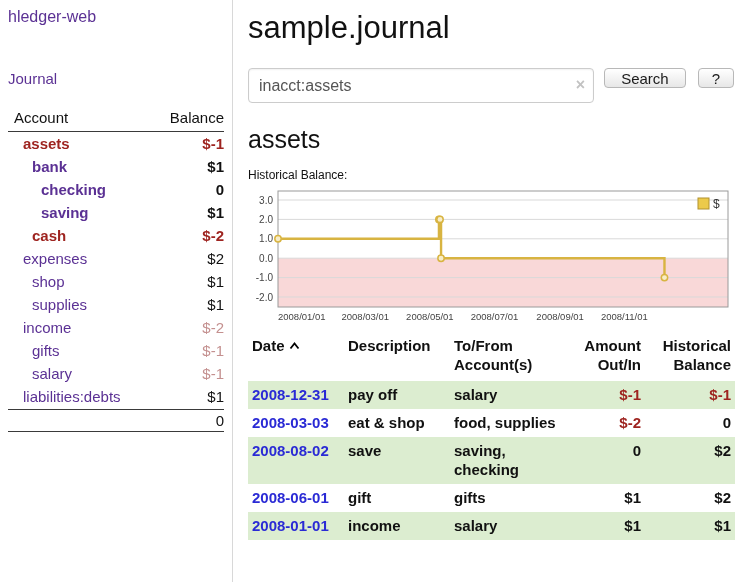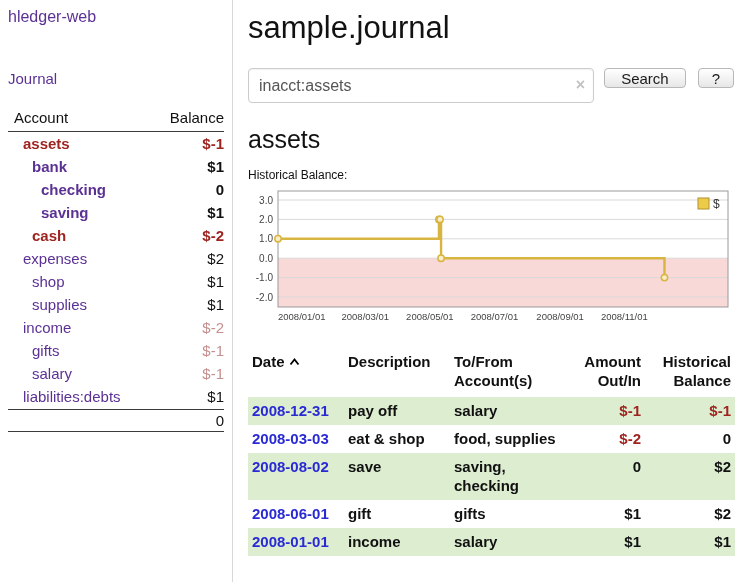--- a/index.html
+++ b/index.html
@@ -59,21 +59,21 @@
     background:linear-gradient(#ffffff,#e7e7e7);
     border:1px solid #b8b8b8; border-radius:4px; cursor:pointer;
     font-family:"Liberation Sans", sans-serif;
   }
   .btn.help { padding:0 13px; margin-left:2px; }
   h2 { font-size:25px; font-weight:normal; margin:4px 0 14px 0; }
   .chart-label { font-weight:normal; font-size:12px; margin:0 0 4px 0; }
   #chart-svg { display:block; margin-bottom:8px; }
 
   
-  table.txns { border-collapse:collapse; table-layout:fixed; width:487px; font-size:15px; margin-top:24px; }
+  table.txns { border-collapse:collapse; table-layout:fixed; width:487px; font-size:15px; margin-top:8px; }
   table.txns th { text-align:left; vertical-align:top; padding:2px 4px 7px 4px; font-weight:bold; line-height:19px; }
   table.txns td { padding:4px 4px 5px 4px; vertical-align:top; line-height:19px;font-weight:bold; }
   table.txns .num { text-align:right; }
   table.txns tbody tr:nth-child(odd) { background:var(--row-green); }
   td.date a { color:var(--blue); text-decoration:none; cursor:pointer; }
   .neg { color:var(--negative); }
   .sort-icon { display:inline-block; margin-left:4px; vertical-align:1px; }
 </style>
 </head>
 <body>

